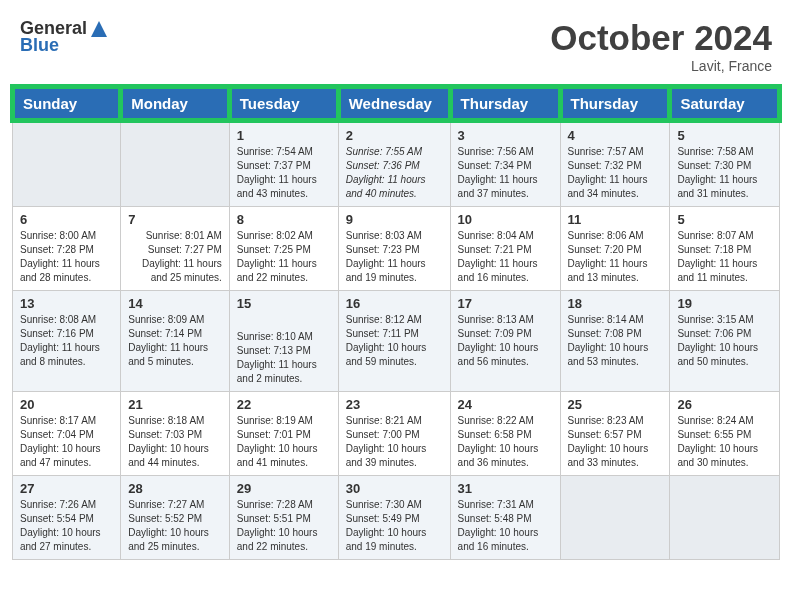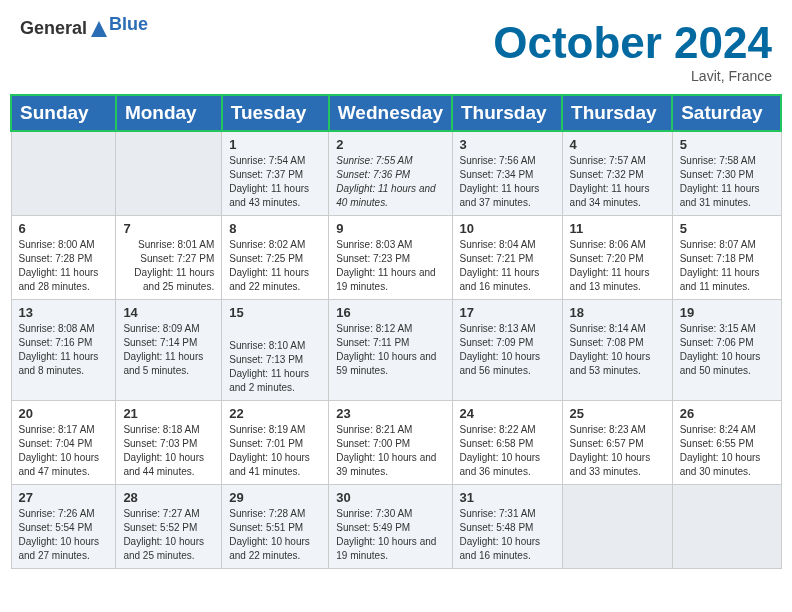--- a/index.html
+++ b/index.html
@@ -11,55 +11,56 @@
       padding: 10px;
     }
     .header {
       display: flex;
       justify-content: space-between;
       align-items: flex-start;
       padding: 8px 10px 4px 10px;
     }
     .logo {
       display: flex;
+      flex-direction: column;
       align-items: flex-start;
     }
     .logo-text {
       display: flex;
       align-items: center;
       gap: 2px;
     }
     .title-area {
       text-align: right;
     }
     .month-title {
-      font-size: 44px;
+      font-size: 35px;
       font-weight: bold;
-      color: #0369a1;
+      color: #404040;
     }
     .location {
       font-size: 14px;
       color: #555;
       text-align: right;
     }
     .calendar {
       width: 100%;
       border-collapse: collapse;
       margin-top: 6px;
     }
     .calendar thead tr {
       background-color: #2a6db5;
       color: #fff;
     }
     .calendar thead th {
       padding: 6px 8px;
-      font-size: 19px;
+      font-size: 15px;
       font-weight: bold;
       text-align: left;
-      border: 2px solid #22c55e;
+      border: 5px solid #22c55e;
     }
     .calendar tbody tr {
       vertical-align: top;
     }
     .calendar tbody tr:nth-child(odd) {
       background-color: #f0f4f8;
     }
     .calendar tbody tr:nth-child(even) {
       background-color: #fff;
     }

